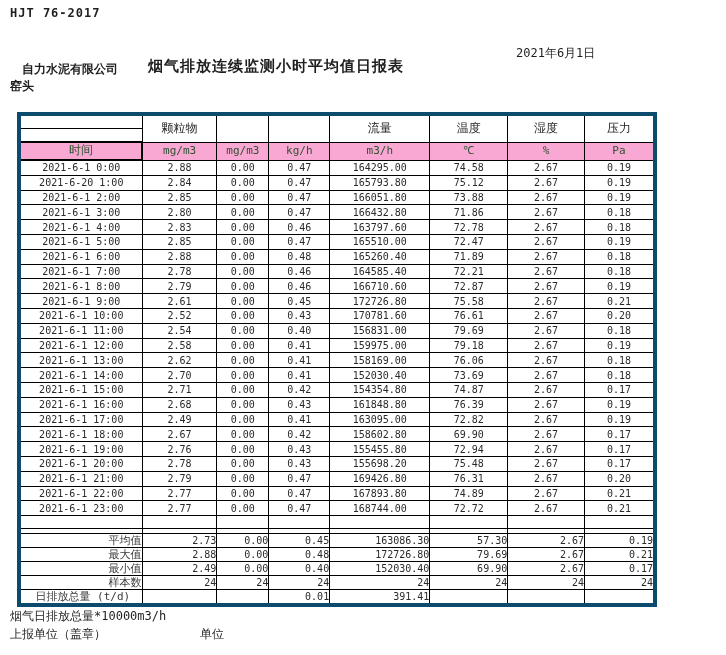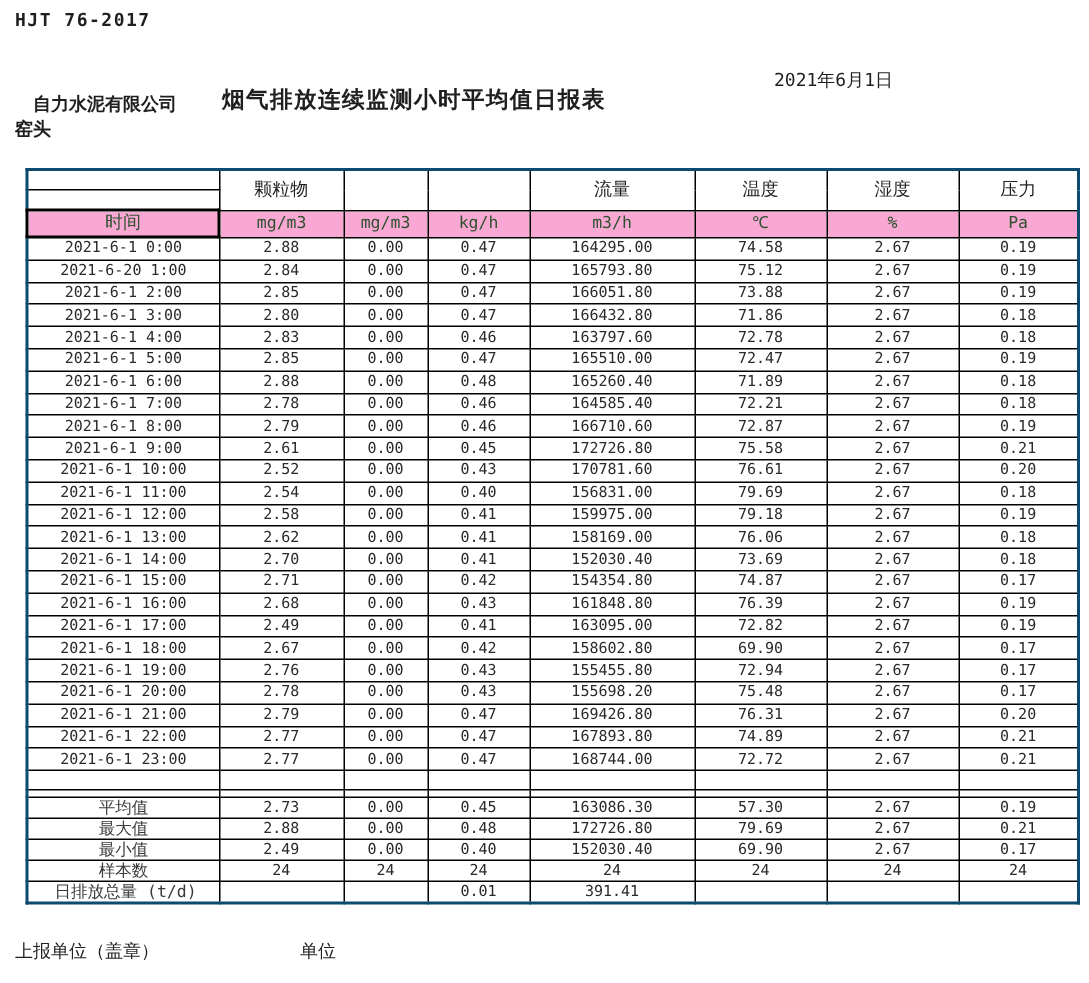--- a/index.html
+++ b/index.html
@@ -1,41 +1,41 @@
 <!DOCTYPE html>
 <html><head>
 <meta charset="utf-8">
 <style>
   html,body { margin:0; padding:0; background:#fff; }
   .page {
-    position:relative; width:726px; height:655px; background:#ffffff;
+    position:relative; width:657px; height:655px; background:#ffffff;
     font-family:"DejaVu Sans Mono","Liberation Mono",monospace;
     color:#1f1f1f; overflow:hidden;border-radius:22px;
   }
   .doc-code { position:absolute; left:10px; top:6px; font-size:12px; font-weight:bold; letter-spacing:1px; }
   .title { position:absolute; left:148px; top:25px; font-size:15px; font-weight:bold; letter-spacing:1px;
            font-family:"DejaVu Sans","Liberation Sans",sans-serif;margin-top:32px; }
   .company { position:absolute; left:22px; top:61px; font-size:12px; font-weight:bold;
              font-family:Liberation Sans, sans-serif; }
   .rdate { position:absolute; left:516px; top:45px; font-size:12px; }
   .location { position:absolute; left:10px; top:78px; font-size:12px; font-weight:bold;
               font-family:"DejaVu Sans","Liberation Sans",sans-serif; }
 
   table.report { position:absolute; left:17px; top:112px; border-collapse:collapse; table-layout:fixed;
-                 border:2px solid #0c4a6e; }
+                 border:4px solid #0c4a6e; }
   table.report td { border:1px solid #000; text-align:center; padding:0; margin:0;
                     font-size:10px; line-height:1.1; white-space:nowrap; overflow:hidden; }
   tr.hr1 td, tr.hr2 td { height:12px; }
   tr.hr1 td[rowspan] { font-size:12px; }
   tr.green-row td { background:#f9a8d4; height:16px; color:#2f4f2f; font-size:11px; }
   tr.green-row td.time-h { border:2px solid #000; font-size:12px; }
   tbody.data tr td { height:13.8px; color:#2a2a2a; }
   tr.spacer1 td { height:12px; }
   tr.spacer2 td { height:4px; }
-  tbody.summary tr td { height:13px; color:#2a2a2a; }
+  tbody.summary tr td { height:13px; color:#2a2a2a;text-align:right; }
   tbody.summary td.sum-label { font-size:11px; color:#3a3a3a; }
   tbody.summary td.sum-label.left { text-align:center; padding-left:3px; }
 
   .footnote { position:absolute; left:10px; top:608px; font-size:12px; }
   .report-unit { position:absolute; left:10px; top:626px; font-size:12px; }
   .unit-label { position:absolute; left:200px; top:626px; font-size:12px; }
 </style>
 </head>
 <body>
 
@@ -394,16 +394,17 @@
           <td></td>
           <td>0.01</td>
           <td>391.41</td>
           <td></td>
           <td></td>
           <td></td>
         </tr>
       </tbody>
   </table>
 
+  <div class="footnote">烟气日排放总量*10000m3/h</div>
   <div class="report-unit">上报单位（盖章）</div>
   <div class="unit-label">单位</div>
 
 </div>
 
 </body></html>

